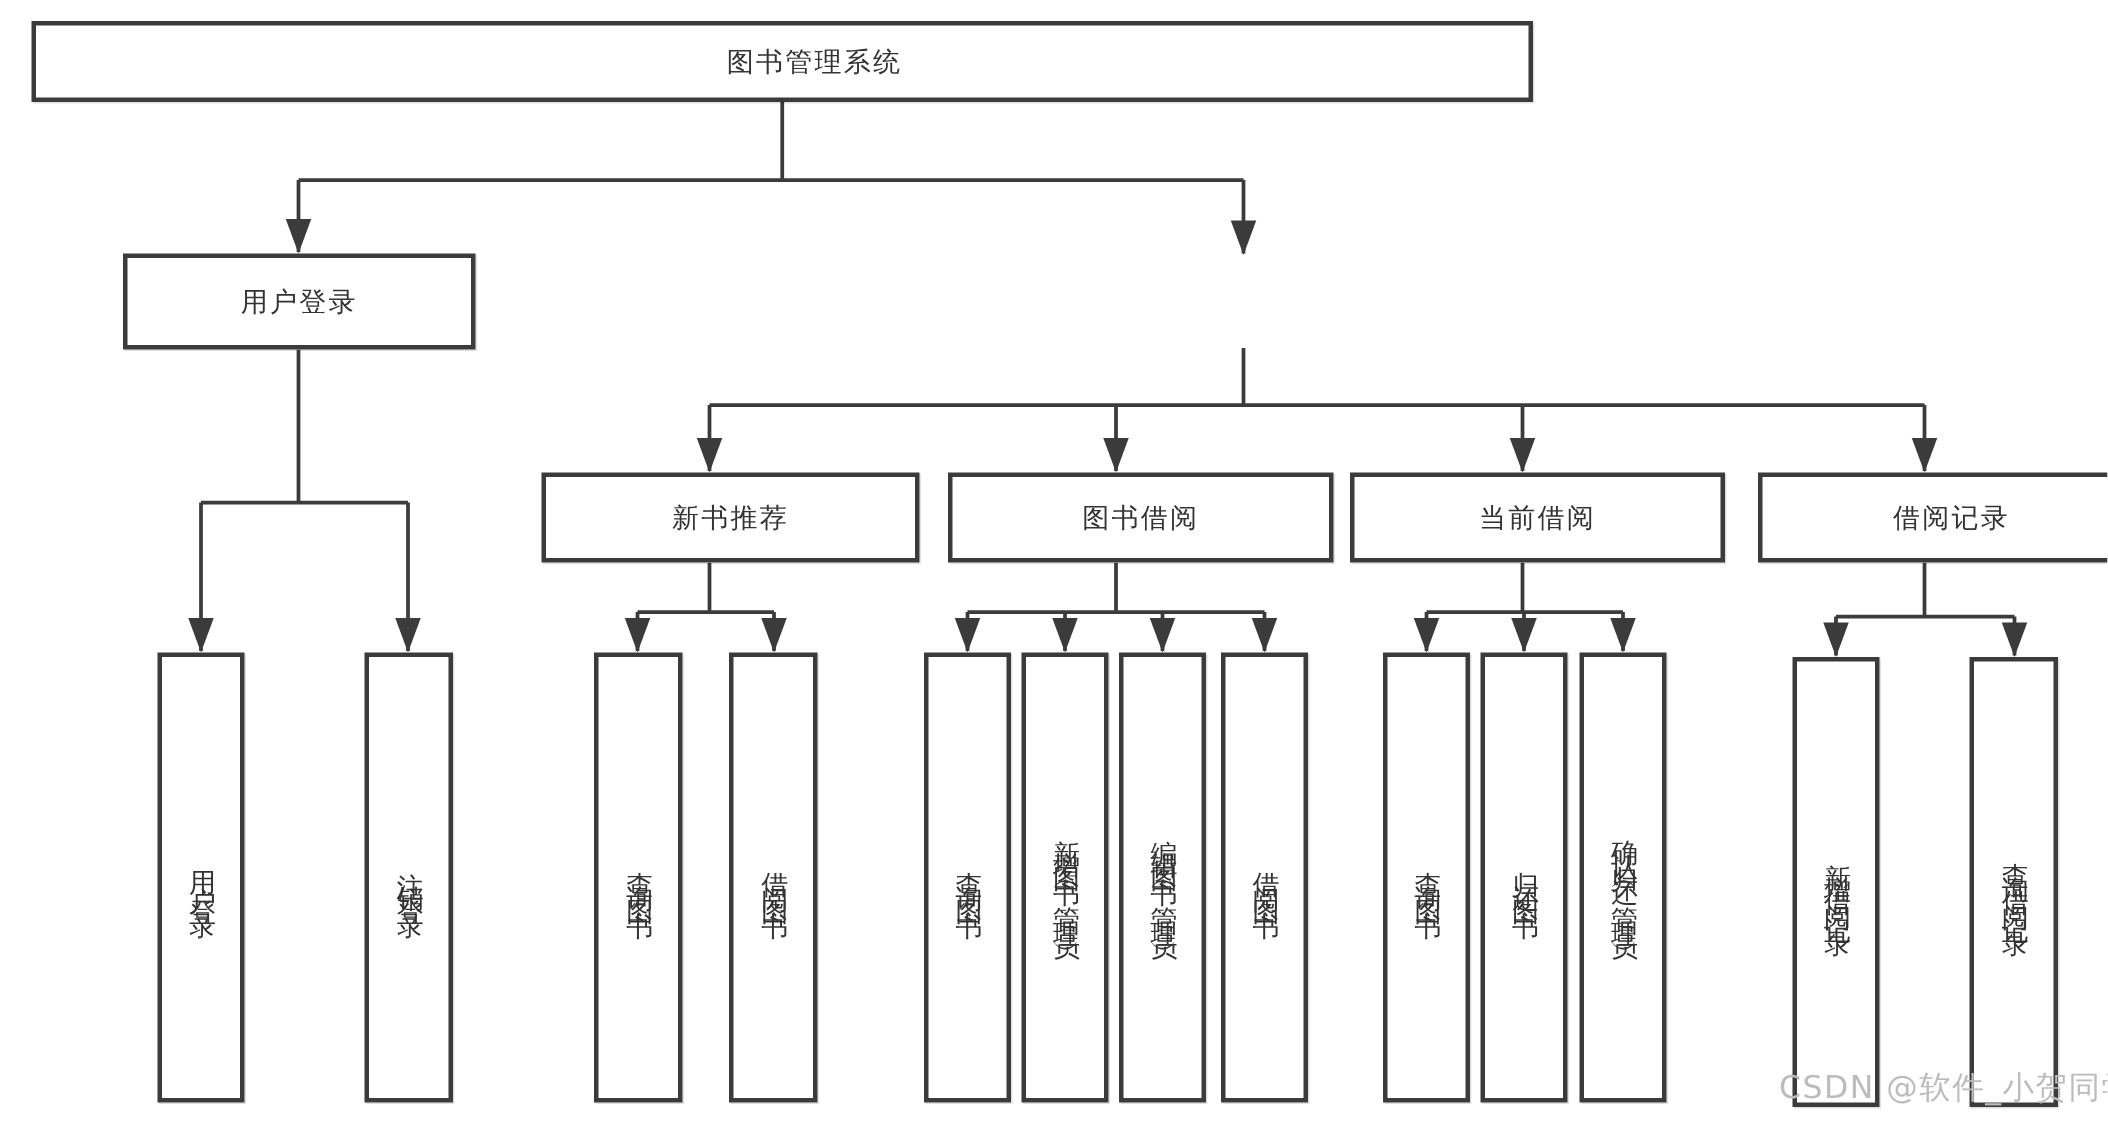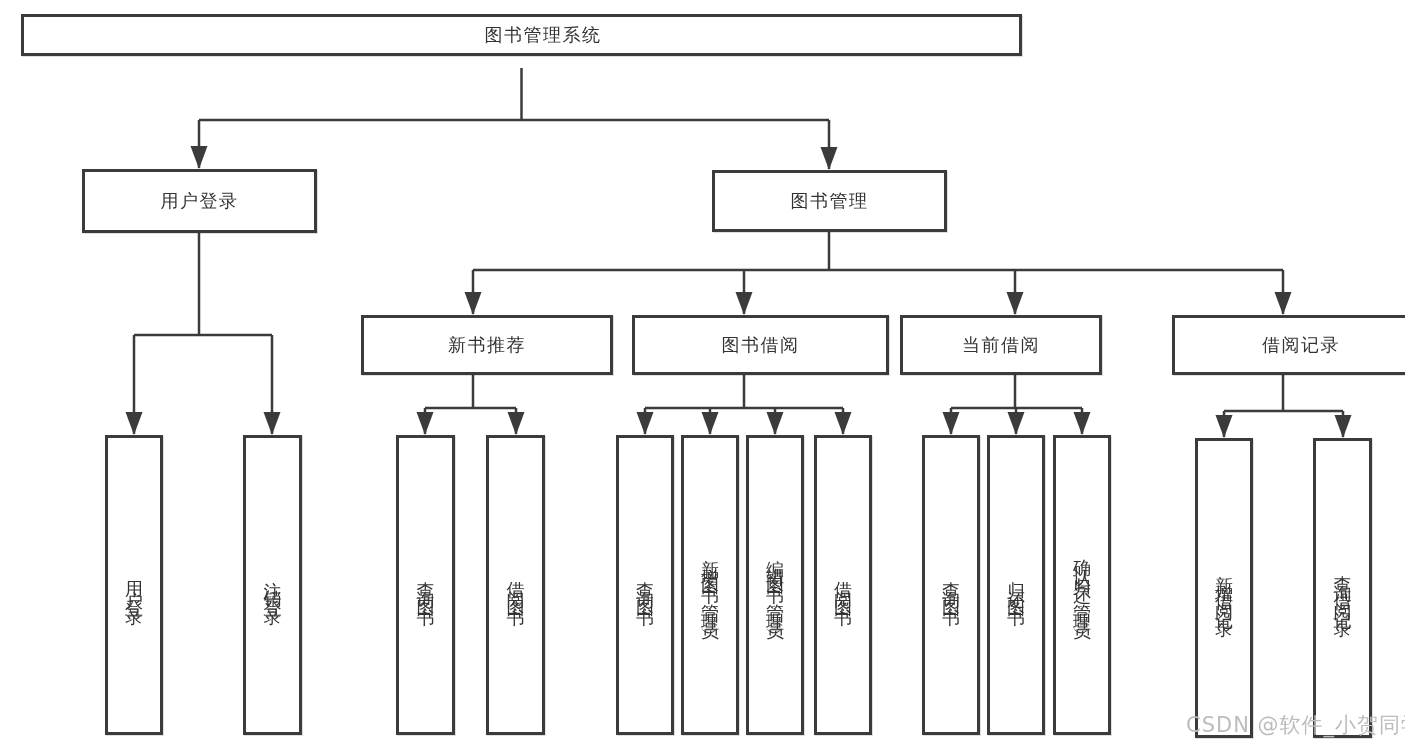--- a/index.html
+++ b/index.html
@@ -113,38 +113,35 @@
       <polygon points="766.5,412 783.5,412 775,435"></polygon>
       <polygon points="834.5,412 851.5,412 843,435"></polygon>
       <polygon points="942.5,412 959.5,412 951,435"></polygon>
       <polygon points="1007.5,412 1024.5,412 1016,435"></polygon>
       <polygon points="1073.5,412 1090.5,412 1082,435"></polygon>
       <polygon points="1215.5,415 1232.5,415 1224,438"></polygon>
       <polygon points="1334.5,415 1351.5,415 1343,438"></polygon>
     </g>
   </svg>
 
-  <div class="box" style="left:21px;top:14px;width:1001px;height:42px;padding-left:43px;">
+  <div class="box" style="left:21px;top:14px;width:1001px;height:54px;padding-left:43px;">
     <span>图书管理系统</span>
   </div>
 
   <div class="box" style="left:82px;top:169px;width:235px;height:64px;">
     <span>用户登录</span>
-  </div>
-  <div class="box" style="left:712px;top:170px;width:235px;height:62px;">
-    <span>图书管理</span>
   </div>
 
   <div class="box" style="left:361px;top:315px;width:252px;height:60px;">
     <span>新书推荐</span>
   </div>
   <div class="box" style="left:632px;top:315px;width:257px;height:60px;">
     <span>图书借阅</span>
   </div>
-  <div class="box" style="left:900px;top:315px;width:202px;height:60px;">
+  <div class="box" style="left:900px;top:315px;width:250px;height:60px;">
     <span>当前借阅</span>
   </div>
   <div class="box" style="left:1172px;top:315px;width:258px;height:60px;">
     <span>借阅记录</span>
   </div>
 
   <div class="leaf" style="left:105px;top:435px;width:58px;height:300px;">
     <span>用户登录</span>
   </div>
   <div class="leaf" style="left:243px;top:435px;width:59px;height:300px;">

